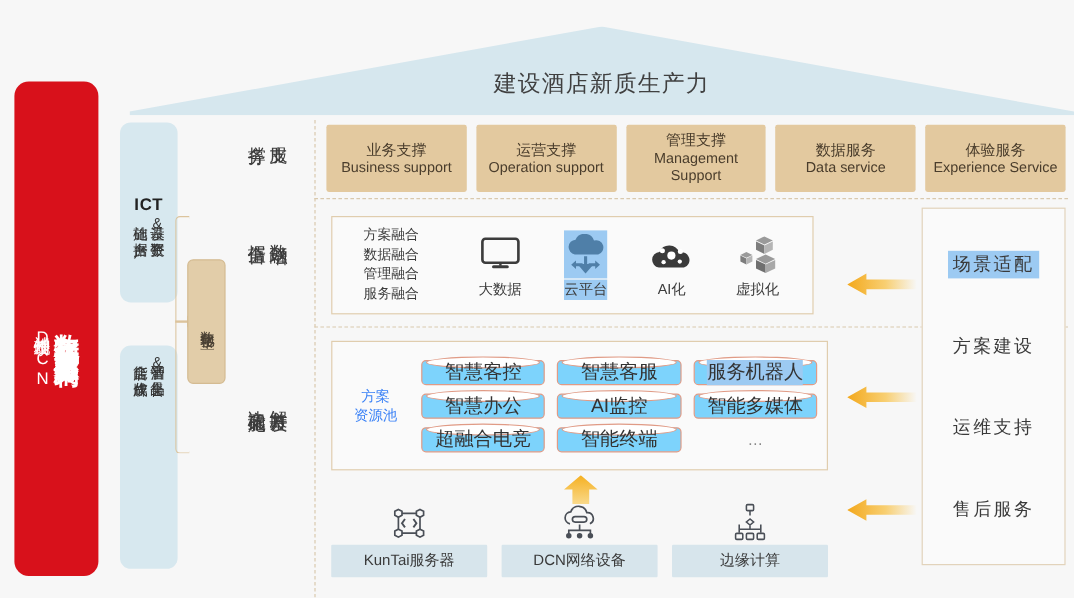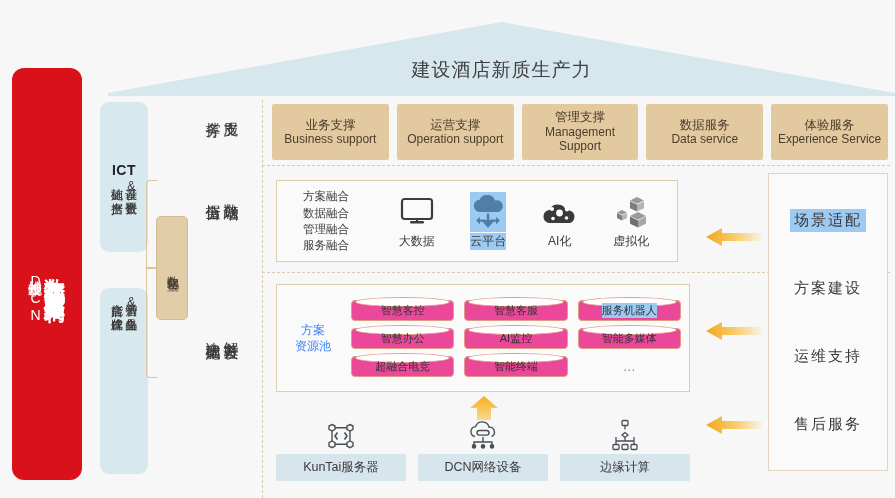--- a/index.html
+++ b/index.html
@@ -124,22 +124,22 @@
   .pool-panel {
     position: absolute; left: 276px; top: 284px; width: 414px; height: 108px;
     border: 1px solid #e0cdae; background: #fafafa;
     display: flex; align-items: center; padding: 6px 8px; gap: 6px;
   }
   .pool-title { font-size: 12px; color: #3b82f6; line-height: 1.35; text-align: center; width: 56px; }
   .pool-grid { flex: 1; display: grid; grid-template-columns: repeat(3, 1fr); gap: 7px 10px; padding-left: 4px; }
   .cyl {
     position: relative; height: 21px;
     border: 1px solid #e09b86; border-radius: 4px;
-    background: #ec4899; display: flex; align-items: center; justify-content: center;
-    font-size: 11px; color: #333;
+    background: #7dd3fc; display: flex; align-items: center; justify-content: center;
+    font-size: 16px; color: #333;
   }
   .cyl::before {
     content: ""; position: absolute; left: 3px; right: 3px; top: -4px; height: 8px;
     border: 1px solid #e09b86; border-radius: 50%; background: #ffffff;
   }
   .cyl span { position: relative; z-index: 2; }
   .cyl.hl span { background: #9ccaf2; }
   .cyl.plain { border: none; background: transparent; color: #888; font-size: 13px; }
   .cyl.plain::before { display: none; }
 

